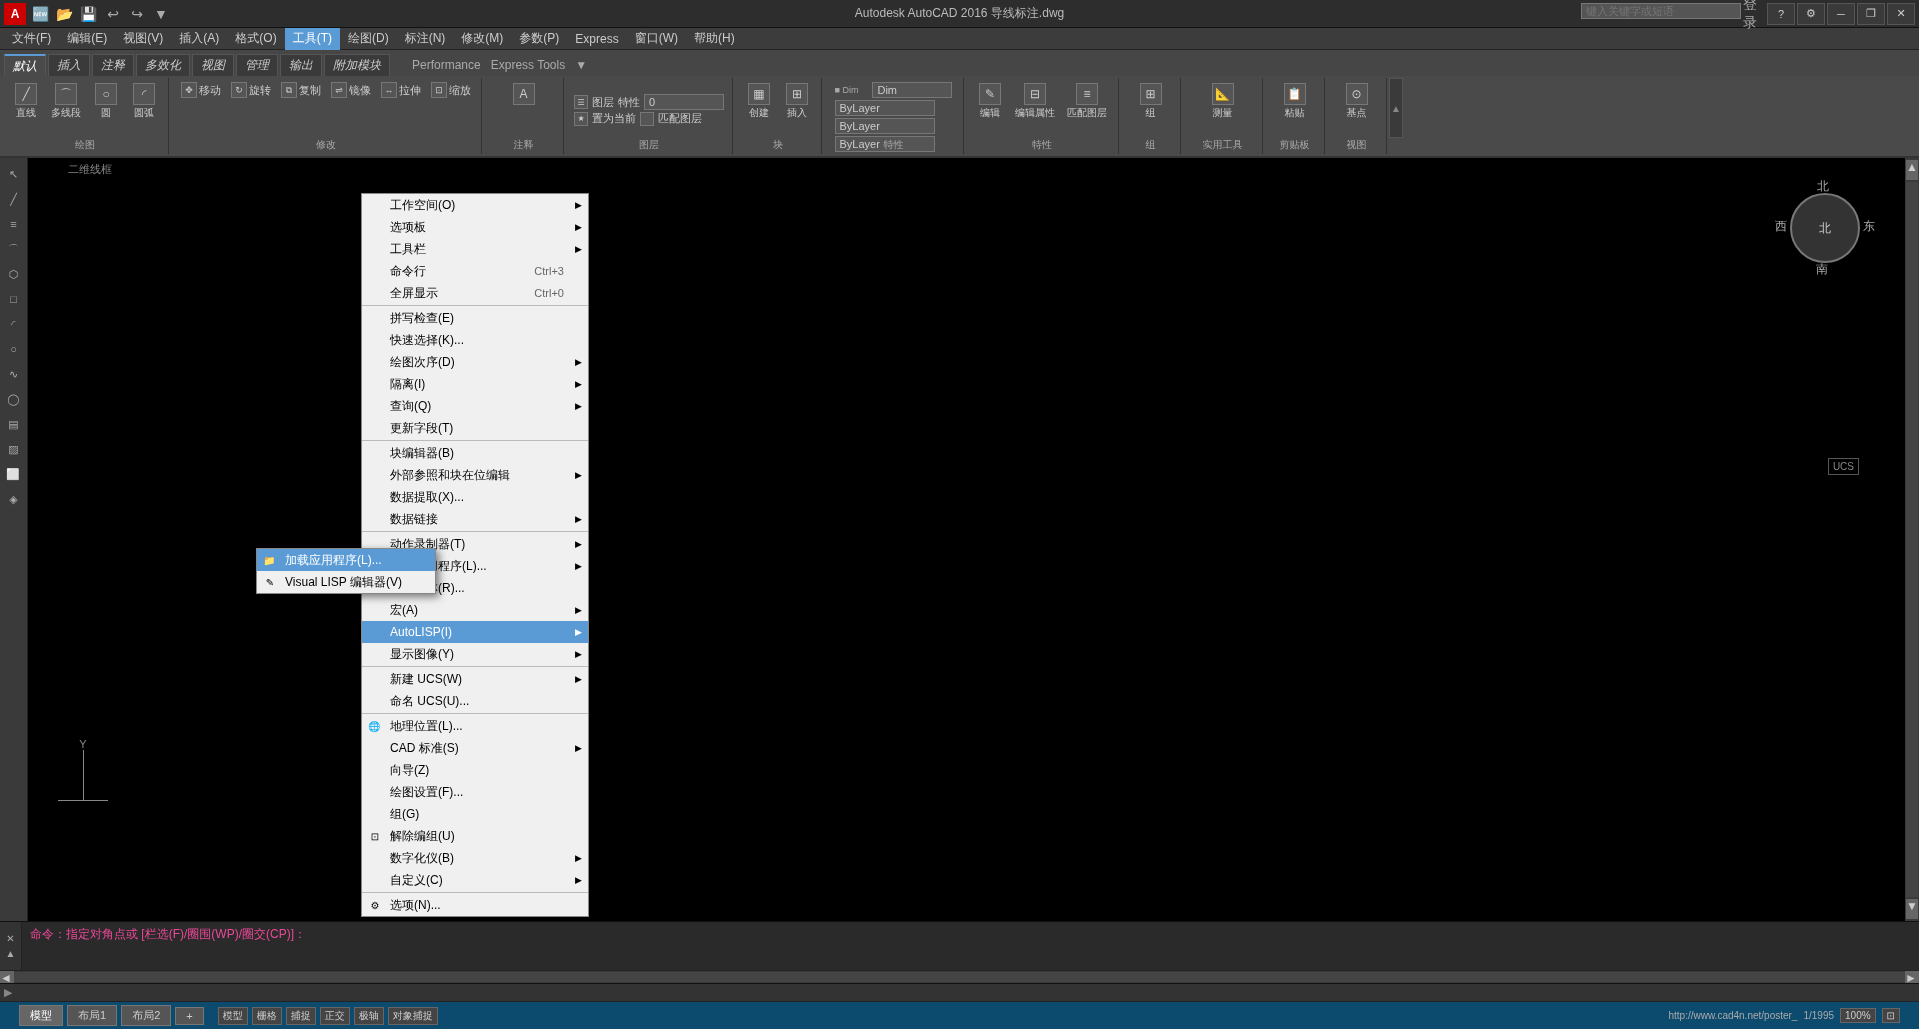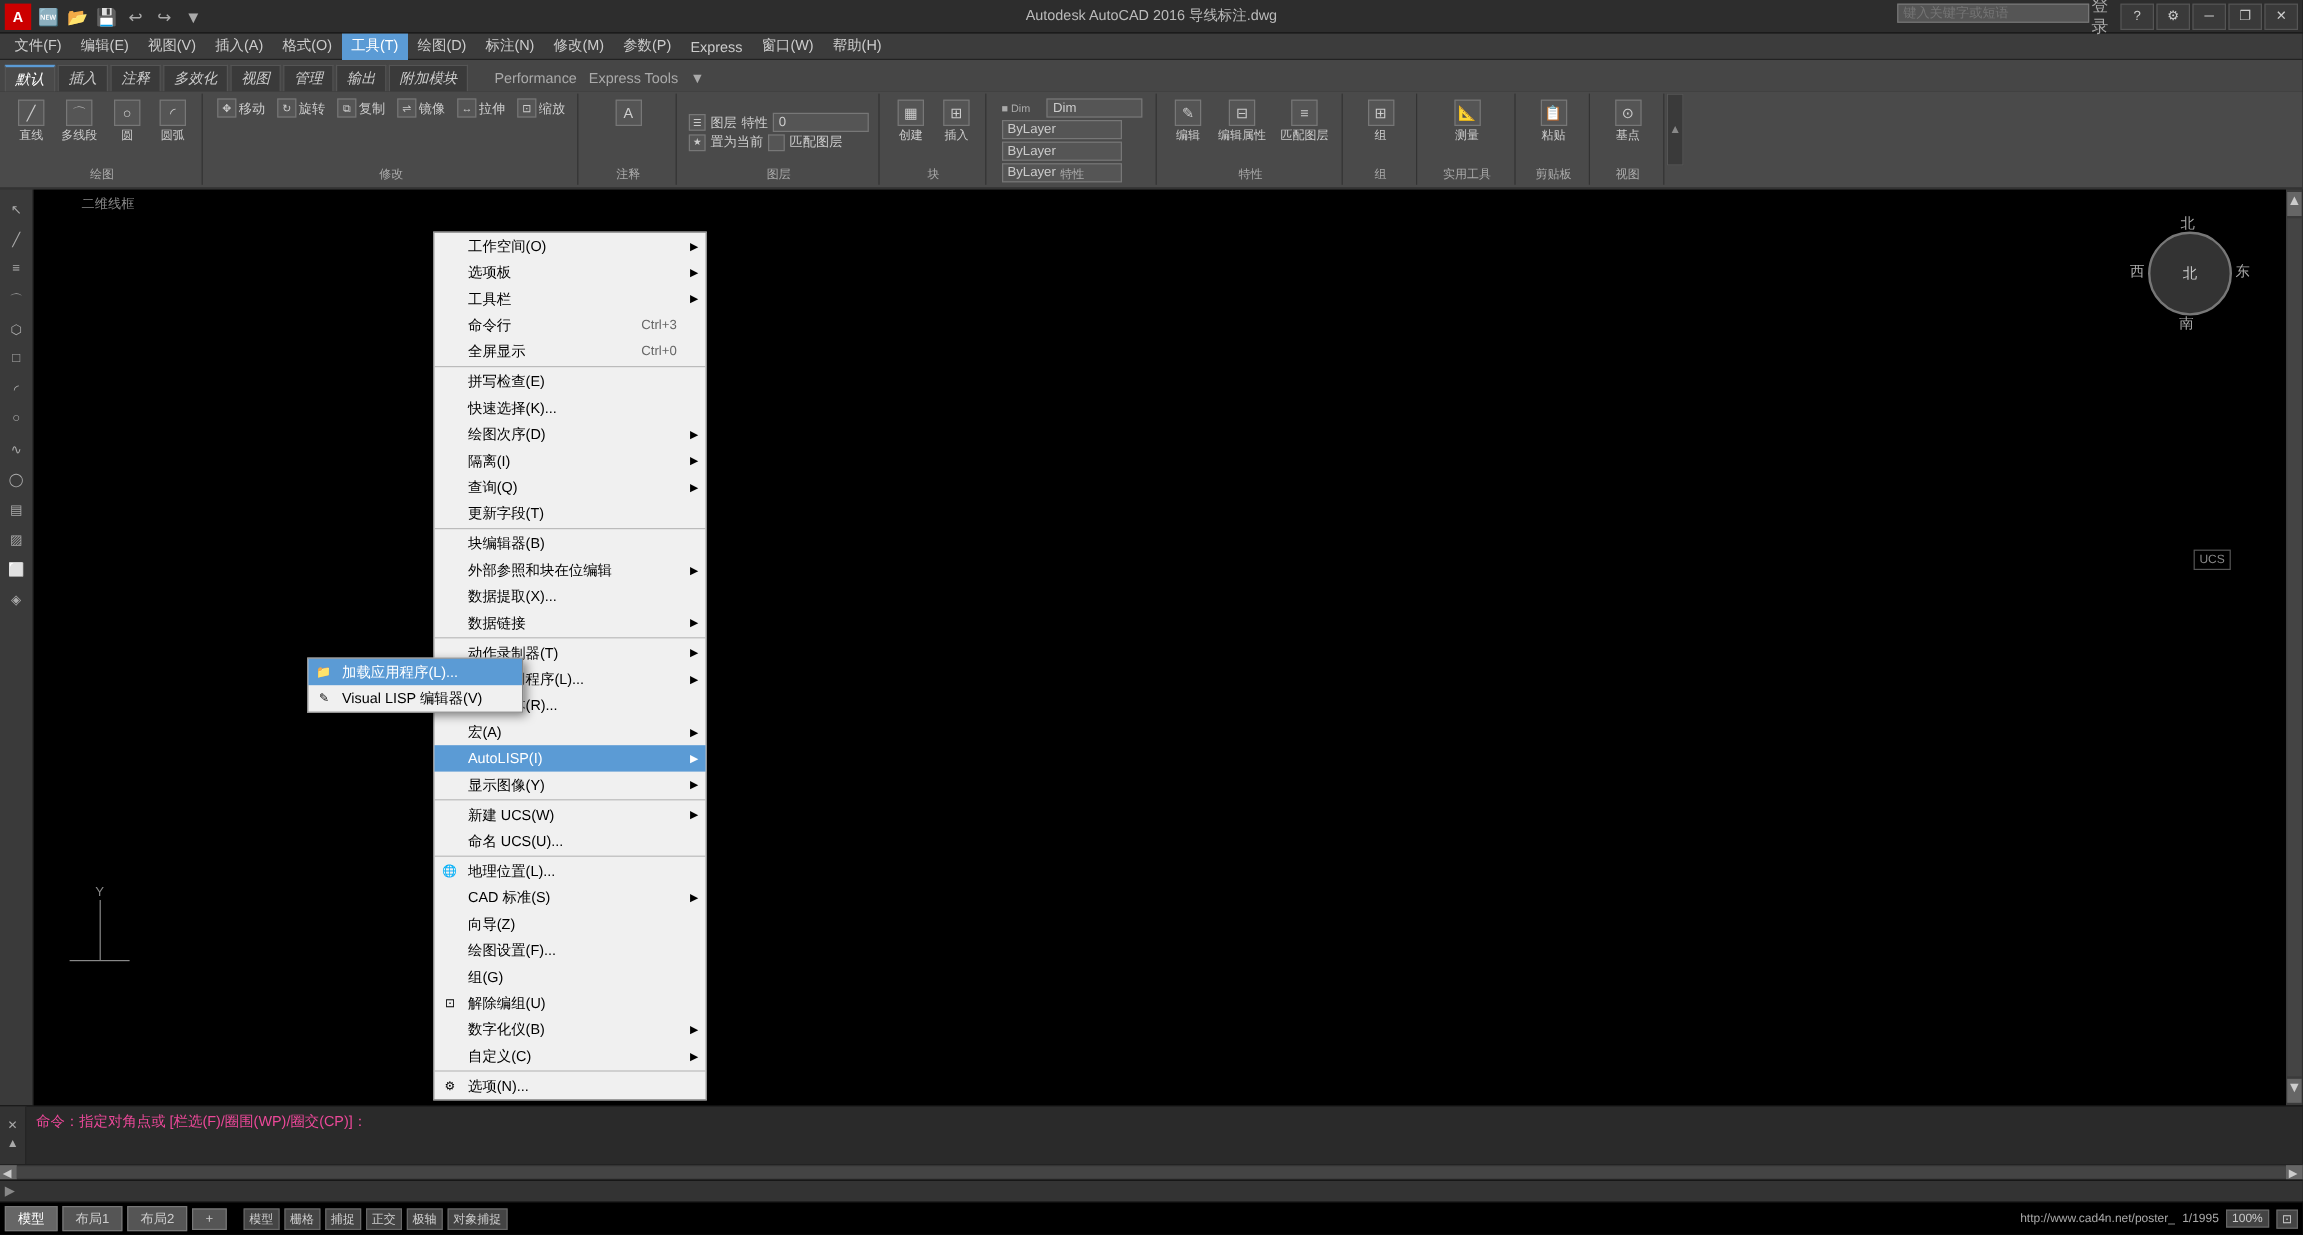--- a/index.html
+++ b/index.html
@@ -403,25 +403,25 @@
       border: none;
       outline: none;
       color: #ccc;
       font-size: 12px;
       font-family: inherit;
     }
 
     
     .status-bar {
       height: 28px;
-      background: #000000;
+      background: #0c4a6e;
       display: flex;
       align-items: center;
       justify-content: space-between;
-      padding: 0 4px;
+      padding: 0 19px;
       border-top: 1px solid #222;
     }
     .status-left {
       display: flex;
       align-items: center;
       gap: 4px;
     }
     .status-tab {
       padding: 2px 10px;
       background: #555;

